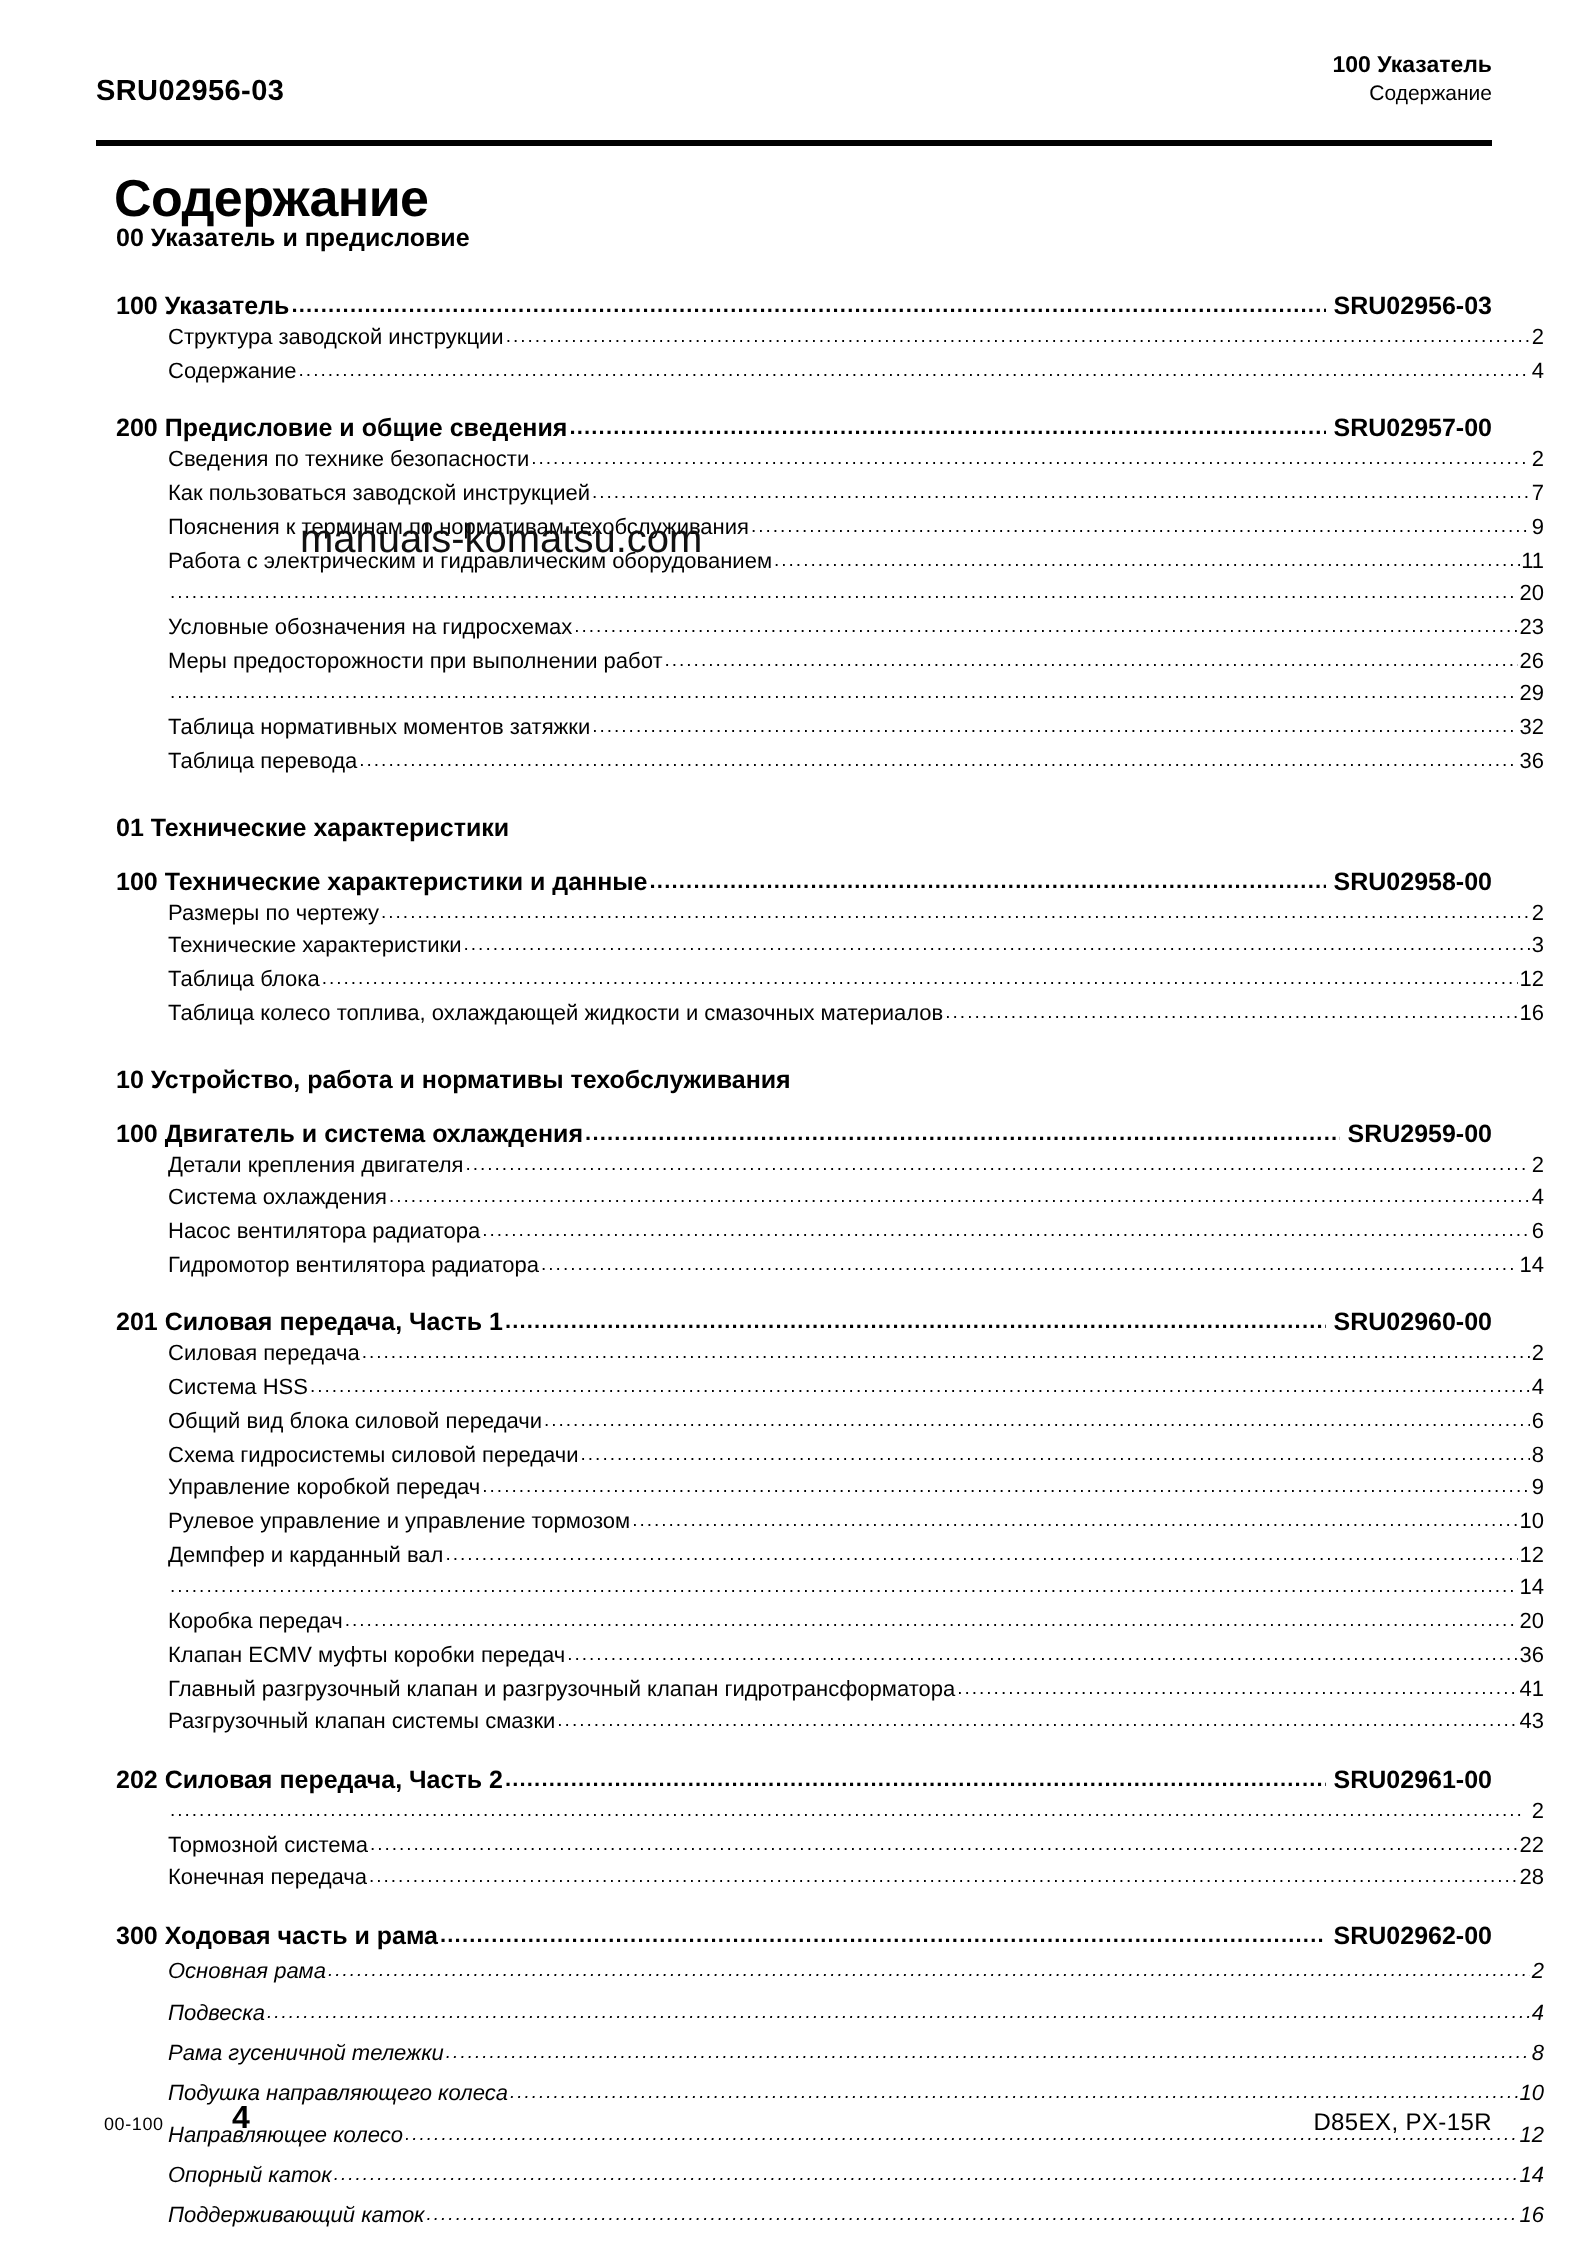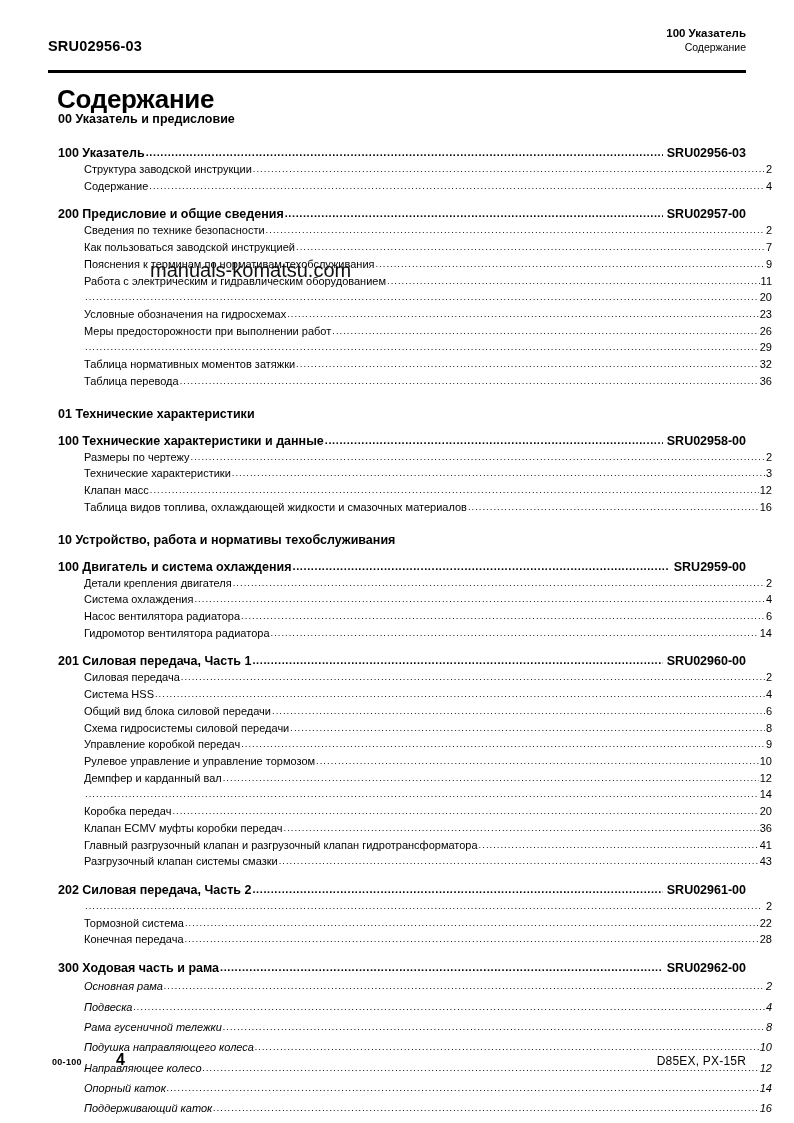--- a/index.html
+++ b/index.html
@@ -158,21 +158,20 @@
     right: 48px;
     bottom: 48px;
     height: 26px;
   }
   .footer-code {
     position: absolute;
     left: 4px;
     top: 8px;
     font-size: 9px;
     letter-spacing: 0.3px;
-    font-weight: bold;
   }
   .footer-page {
     position: absolute;
     left: 68px;
     top: 2px;
     font-size: 16px;
     font-weight: 700;
   }
   .footer-model {
     position: absolute;
@@ -286,26 +285,26 @@
         <span class="lbl">Размеры по чертежу</span>
         <span class="dots">..........................................................................................................................................................................................</span>
         <span class="val">2</span>
       </div>
       <div class="row entry">
         <span class="lbl">Технические характеристики</span>
         <span class="dots">..........................................................................................................................................................................................</span>
         <span class="val">3</span>
       </div>
       <div class="row entry">
-        <span class="lbl">Клапан масс</span>
+        <span class="lbl">Таблица блока</span>
         <span class="dots">..........................................................................................................................................................................................</span>
         <span class="val">12</span>
       </div>
       <div class="row entry">
-        <span class="lbl">Таблица видов топлива, охлаждающей жидкости и смазочных материалов</span>
+        <span class="lbl">Таблица колесо топлива, охлаждающей жидкости и смазочных материалов</span>
         <span class="dots">..........................................................................................................................................................................................</span>
         <span class="val">16</span>
       </div>
     </div>
 
     <div class="part-heading">10 Устройство, работа и нормативы техобслуживания</div>
 
     <div class="grp">
       <div class="row chapter">
         <span class="lbl">100 Двигатель и система охлаждения</span>

